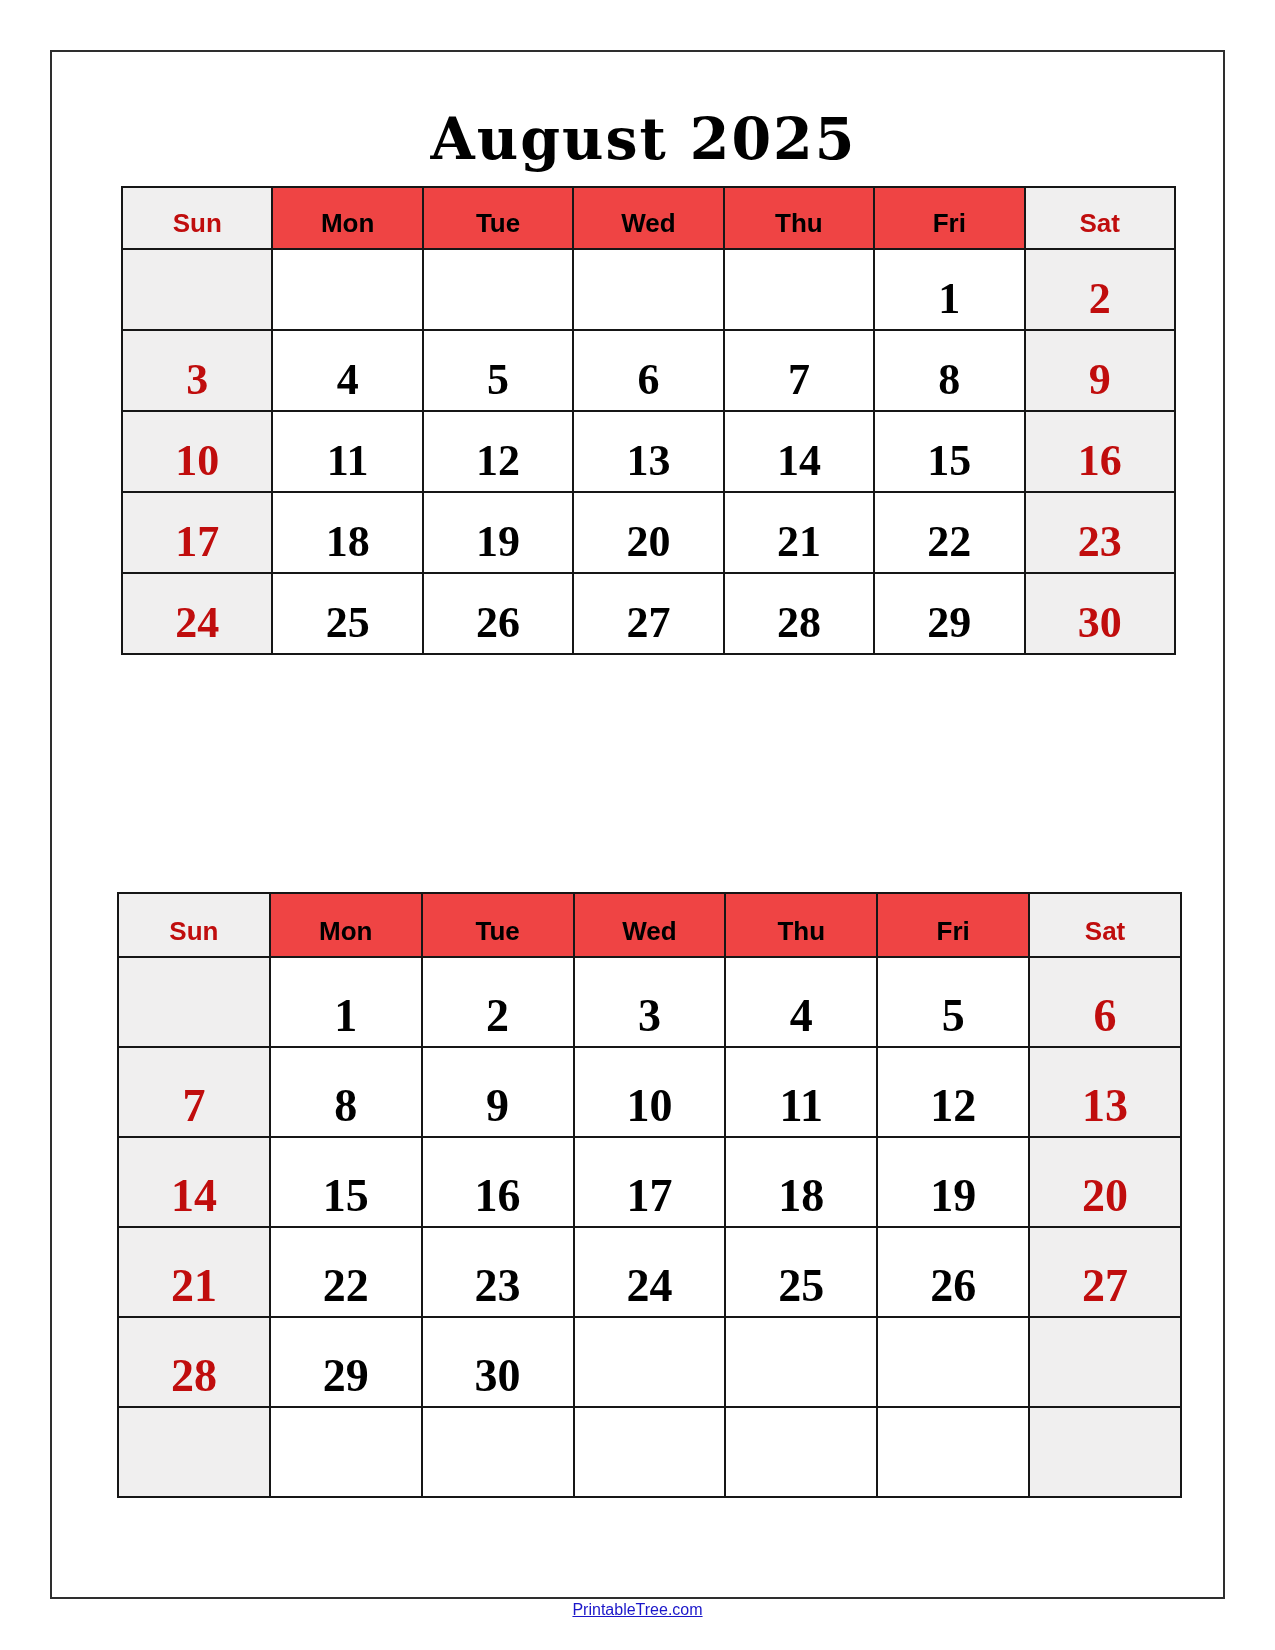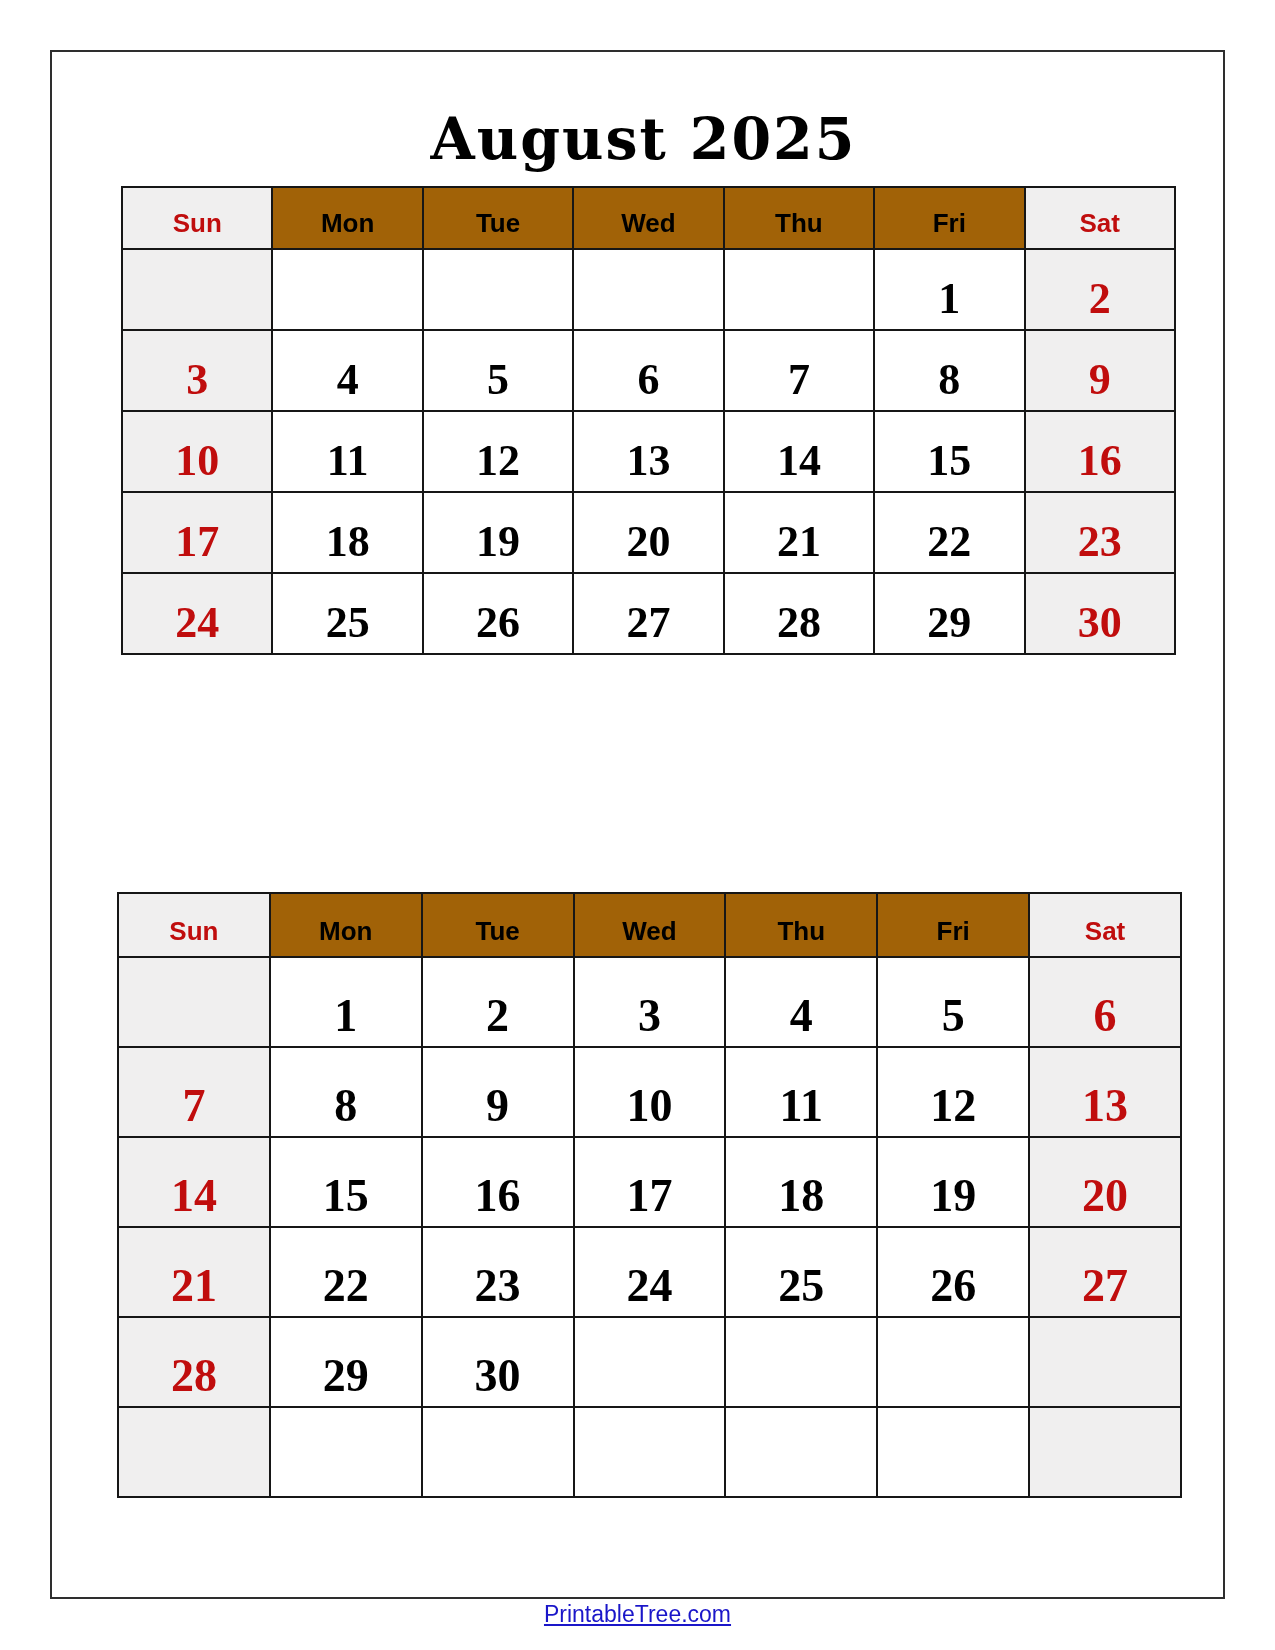--- a/index.html
+++ b/index.html
@@ -45,21 +45,21 @@
     border:2px solid var(--border);
   }
   .cal th{
     font-family:"Liberation Sans", sans-serif;
     font-weight:bold;
     font-size:26px;
     color:var(--ink);
     text-align:center;
     vertical-align:bottom;
     padding:0 0 9px 0;
-    background:#a16207;
+    background:#ef4444;
   }
   .cal td{
     font-family:"Liberation Serif", serif;
     font-weight:bold;
     color:var(--ink);
     text-align:center;
     vertical-align:bottom;
     padding:0 0 10px 0;
     line-height:0.9;
     background:#ffffff;
@@ -74,21 +74,21 @@
   table.cal-september{left:117px;top:892px;width:1065px;}
   .cal-september th{height:53px;}
   .cal-september td{height:78px;font-size:46px;}
 
   .footer{
     position:absolute;left:0;right:0;top:1601px;
     text-align:center;
   }
   .footer a{
     font-family:"Liberation Sans", sans-serif;
-    font-size:23px;
+    font-size:16px;
     color:var(--link);
     text-decoration:underline;
     margin-top:20px;
   }
 </style>
 </head>
 <body>
 
 <div class="page">
   <div class="sheet-border"></div>

